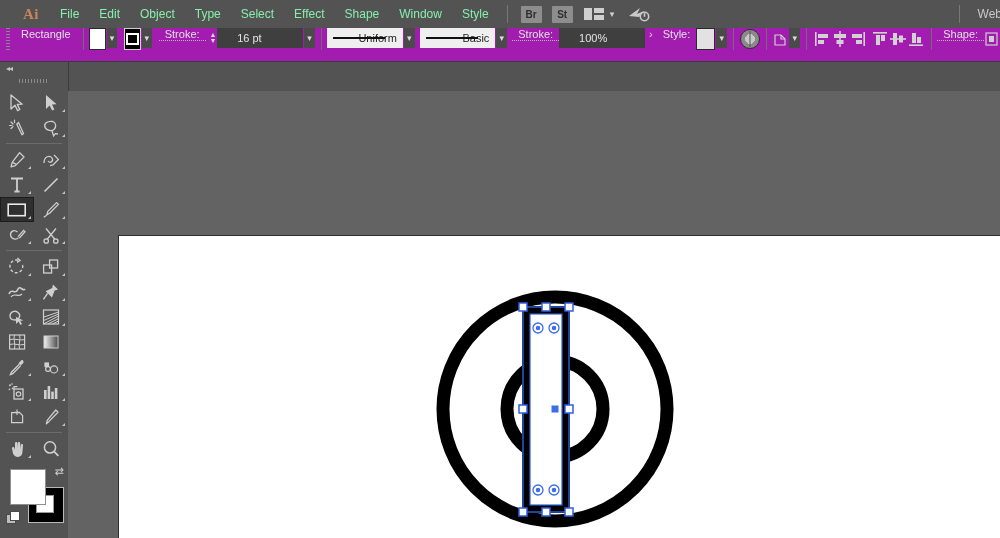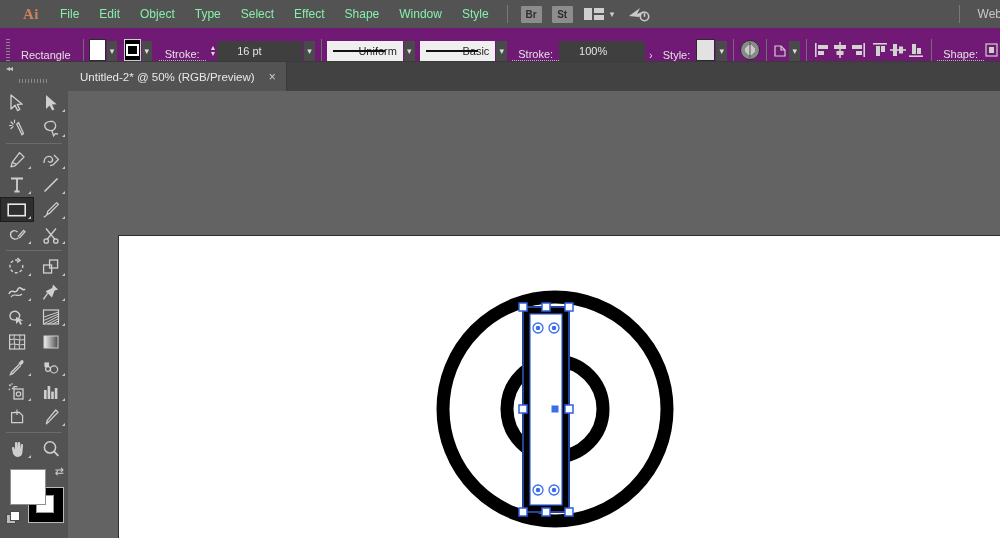--- a/index.html
+++ b/index.html
@@ -38,22 +38,22 @@
   .ws-icon .b2{display:flex;flex-direction:column;gap:2px;}
   .ws-icon .b2 i{display:block;width:10px;height:5px;background:#cfcfcf;}
   .chev{margin-left:6px;font-size:9px;color:#d0d0d0;}
   .rocket{margin-left:14px;color:#cfcfcf;display:flex;align-items:center;}
   .menu-right{margin-left:auto;display:flex;align-items:center;}
   .web-label{padding:0 10px;font-size:12px;color:#c9c9c9;}
 
   
   .controlbar{
     position:absolute;left:0;top:28px;width:1000px;height:33px;
-    background:#701a75;border-bottom:1px solid #3a3a3a;
-    display:flex;align-items:flex-end;
+    background:#a21caf;border-bottom:1px solid #3a3a3a;
+    display:flex;align-items:flex-start;
   }
   .grip{width:6px;height:22px;margin:0 5px 0 6px;
     background:repeating-linear-gradient(to bottom,#8a8a8a 0 1px,transparent 1px 3px);}
   .cb-label{font-size:11px;color:#e2e2e2;padding:0 6px;white-space:nowrap;}
   .cb-sep{width:1px;height:22px;background:#6e6e6e;margin:0 6px;}
   .swatch-white{width:22px;height:20px;background:#ffffff;border:1px solid #2b2b2b;}
   .swatch-stroke{
     width:22px;height:20px;background:#000;border:1px solid #cfcfcf;
     display:flex;align-items:center;justify-content:center;
   }
@@ -552,26 +552,20 @@
       <div class="fillbox"></div>
       <div class="swap">⇄</div>
       <div class="defaults">
         <span class="b"></span>
           <span class="f"></span>
       </div>
     </div>
 
   </div>
 
-  <div class="tabbar">
-    <div class="doctab">
-      <span>Untitled-2* @ 50% (RGB/Preview)</span>
-      <span class="tab-close">×</span>
-    </div>
-  </div>
 
   <div class="canvas">
     <div class="artboard"></div>
 
     <svg class="artwork" viewBox="0 0 932 447">
 
       <circle cx="487" cy="318" r="112" fill="none" stroke="#000000" stroke-width="13"></circle>
 
       <circle cx="487" cy="318" r="48" fill="none" stroke="#000000" stroke-width="13"></circle>
 

